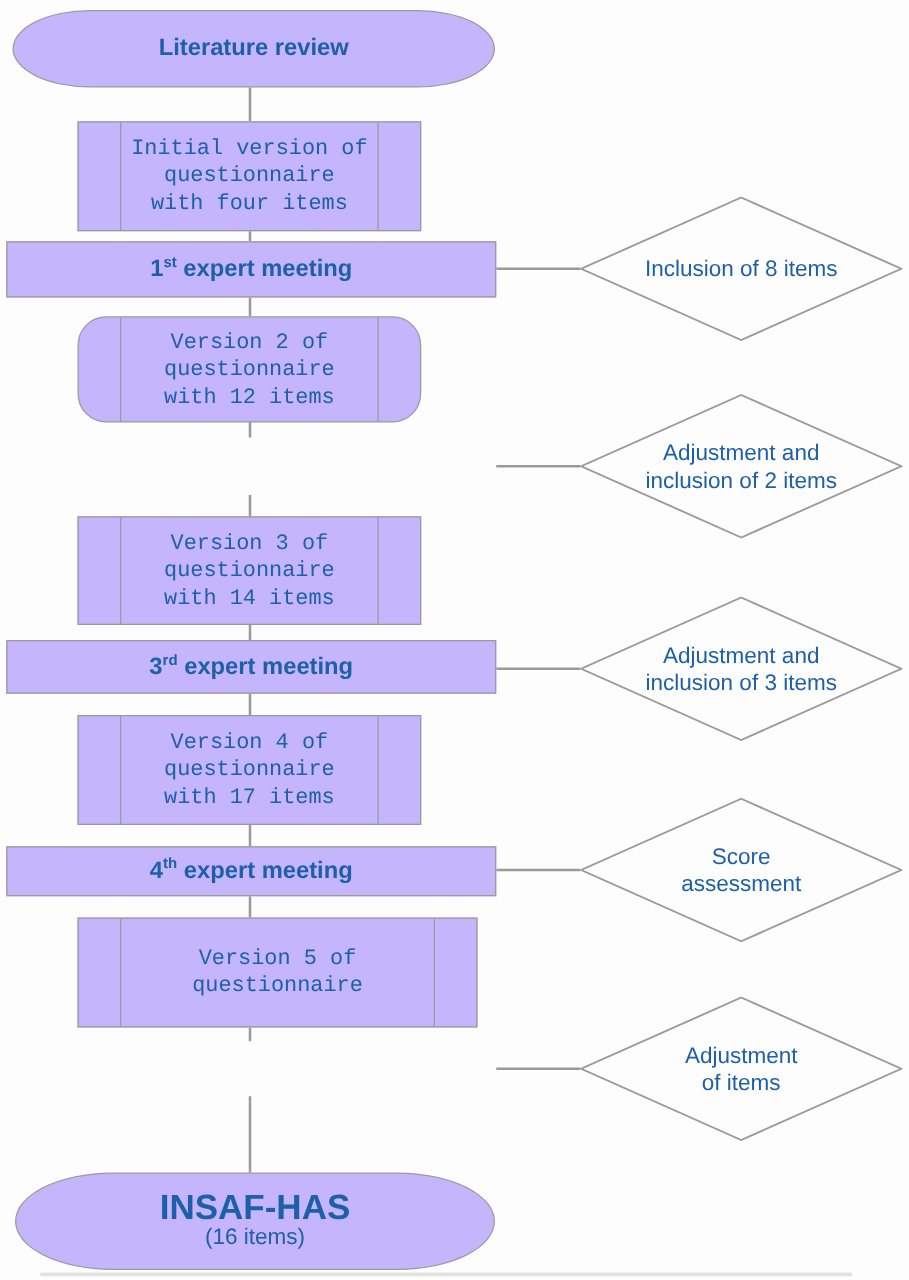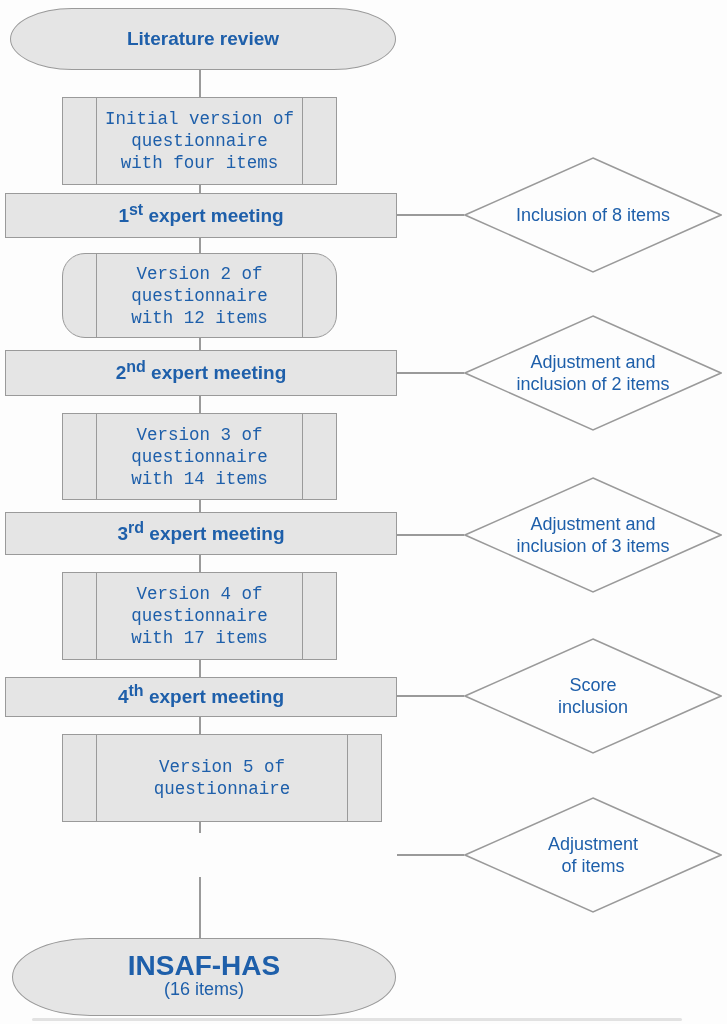--- a/index.html
+++ b/index.html
@@ -9,34 +9,34 @@
   }
   #canvas{
     position:relative;
     width:727px;height:1024px;
     background:#fdfdfd;
     overflow:hidden;
   }
   .node{position:absolute;box-sizing:border-box;}
   .shape{
     border:1.5px solid #9a9a9a;
-    background:#e5e5e5;
+    background:#c4b5fd;
     display:flex;align-items:center;justify-content:center;
     text-align:center;
   }
   .stadium-top{border-radius:62px / 31px;}
   .stadium-bottom{border-radius:78px / 39px;flex-direction:column;}
   .boxtext{
     font-size:17.5px;line-height:22px;color:#1e5faa;
     white-space:pre-line;text-align:center;font-family:Liberation Mono, monospace;
   }
   .mtext{
     font-size:19px;color:#1e5faa;font-weight:bold;text-align:center;
   }
-  .mtext sup{font-size:16px;line-height:0;}
+  .mtext sup{font-size:12px;line-height:0;}
   .term-title{font-size:19px;font-weight:bold;color:#1e5faa;}
   .end-title{font-size:28px;font-weight:bold;color:#1e5faa;line-height:24px;}
   .end-sub{font-size:18px;color:#1e5faa;line-height:23px;}
   .sideline{
     position:absolute;top:0;bottom:0;width:1.3px;background:#9a9a9a;
   }
   .vline{position:absolute;width:2px;background:#9a9a9a;left:199px;}
   .hline{position:absolute;height:2px;background:#9a9a9a;}
   .diamond{position:absolute;width:258px;height:116px;}
   .diamond svg{position:absolute;left:0;top:0;width:100%;height:100%;}
@@ -98,23 +98,20 @@
   </div>
 
   <div class="node shape" style="left:62px;top:253px;width:275px;height:85px;border-radius:23px;">
     <div class="sideline" style="left:33px;"></div>
     <div class="sideline" style="right:33px;"></div>
     <div class="boxtext">Version 2 of
 questionnaire
 with 12 items</div>
   </div>
 
-  <div class="node shape" style="left:5px;top:350px;width:392px;height:46px;">
-    <div class="mtext"><span>2</span><sup>nd</sup><span> expert meeting</span></div>
-  </div>
 
   <div class="diamond" style="left:464px;top:315px;">
     <svg viewBox="0 0 258 116" preserveAspectRatio="none">
       <polygon points="129,1 257,58 129,115 1,58" fill="#fdfdfd" stroke="#9a9a9a" stroke-width="1.5"></polygon>
     </svg>
     <div class="dtext">Adjustment and
 inclusion of 2 items</div>
   </div>
 
   <div class="node shape" style="left:62px;top:413px;width:275px;height:87px;">
@@ -147,21 +144,21 @@
 
   <div class="node shape" style="left:5px;top:677px;width:392px;height:40px;">
     <div class="mtext"><span>4</span><sup>th</sup><span> expert meeting</span></div>
   </div>
 
   <div class="diamond" style="left:464px;top:638px;">
     <svg viewBox="0 0 258 116" preserveAspectRatio="none">
       <polygon points="129,1 257,58 129,115 1,58" fill="#fdfdfd" stroke="#9a9a9a" stroke-width="1.5"></polygon>
     </svg>
     <div class="dtext">Score
-inclusion</div>
+assessment</div>
   </div>
 
   <div class="node shape" style="left:62px;top:734px;width:320px;height:88px;">
     <div class="sideline" style="left:33px;"></div>
     <div class="sideline" style="right:33px;"></div>
     <div class="boxtext">Version 5 of
 questionnaire</div>
   </div>
 
 

